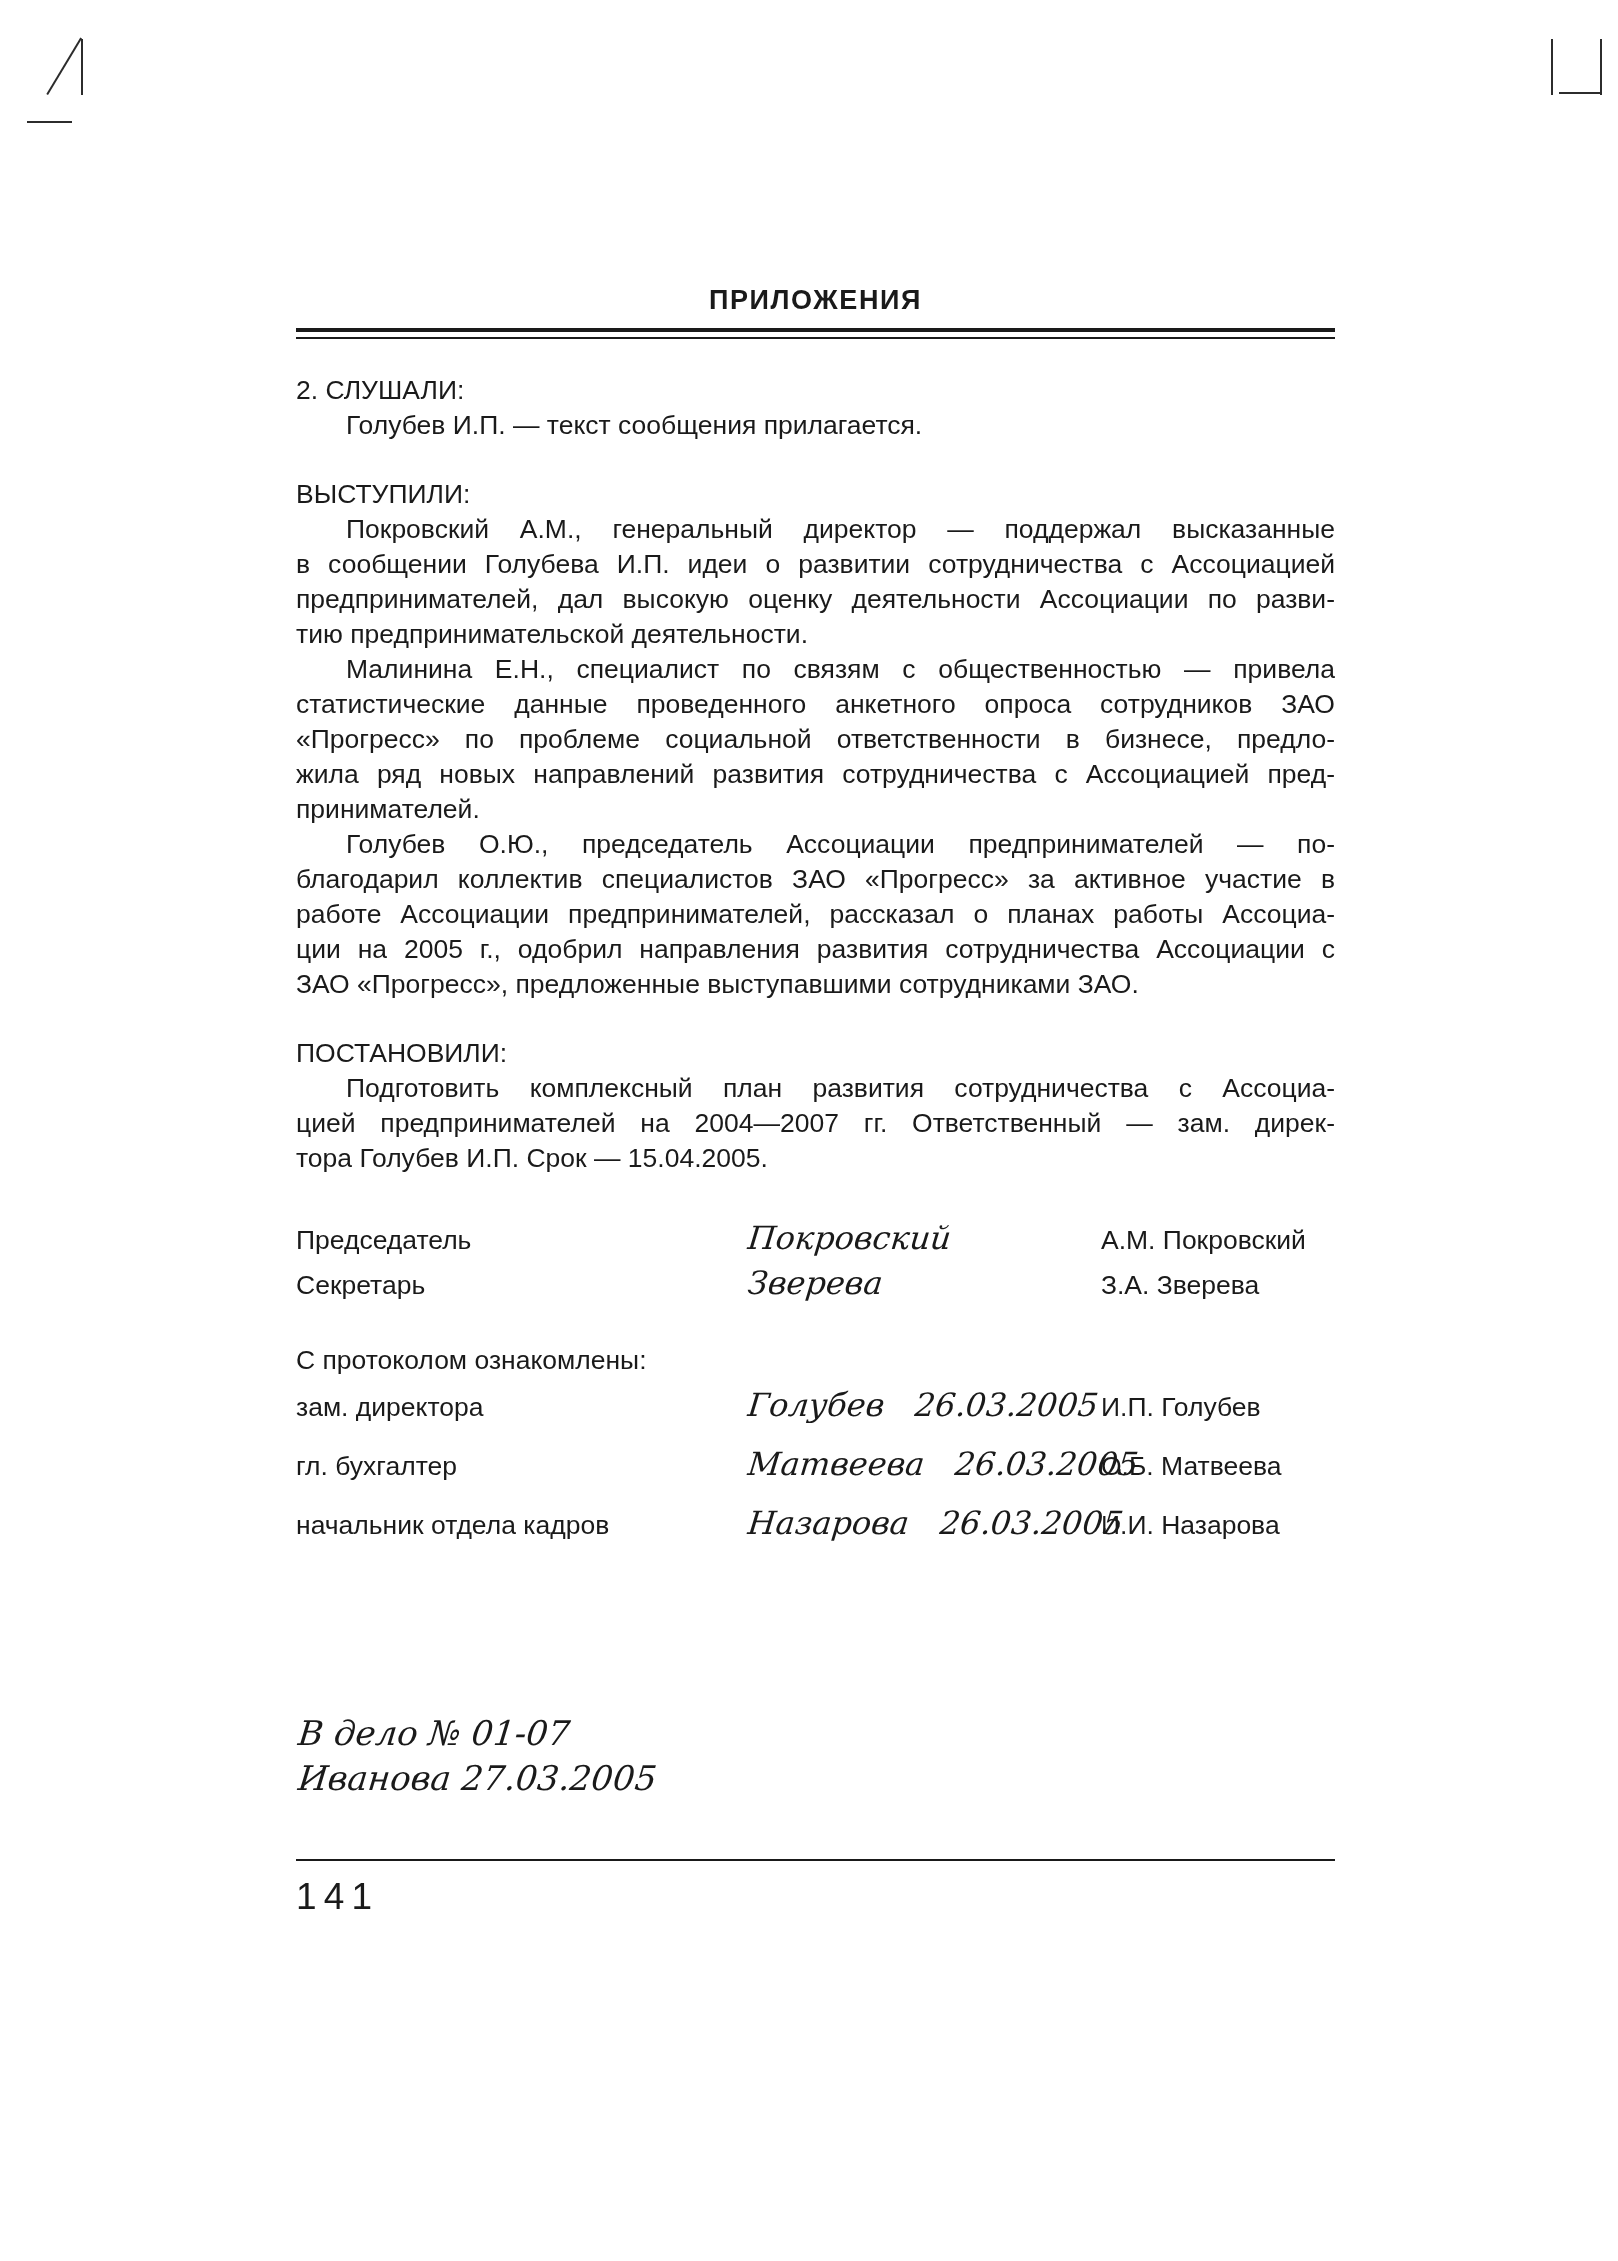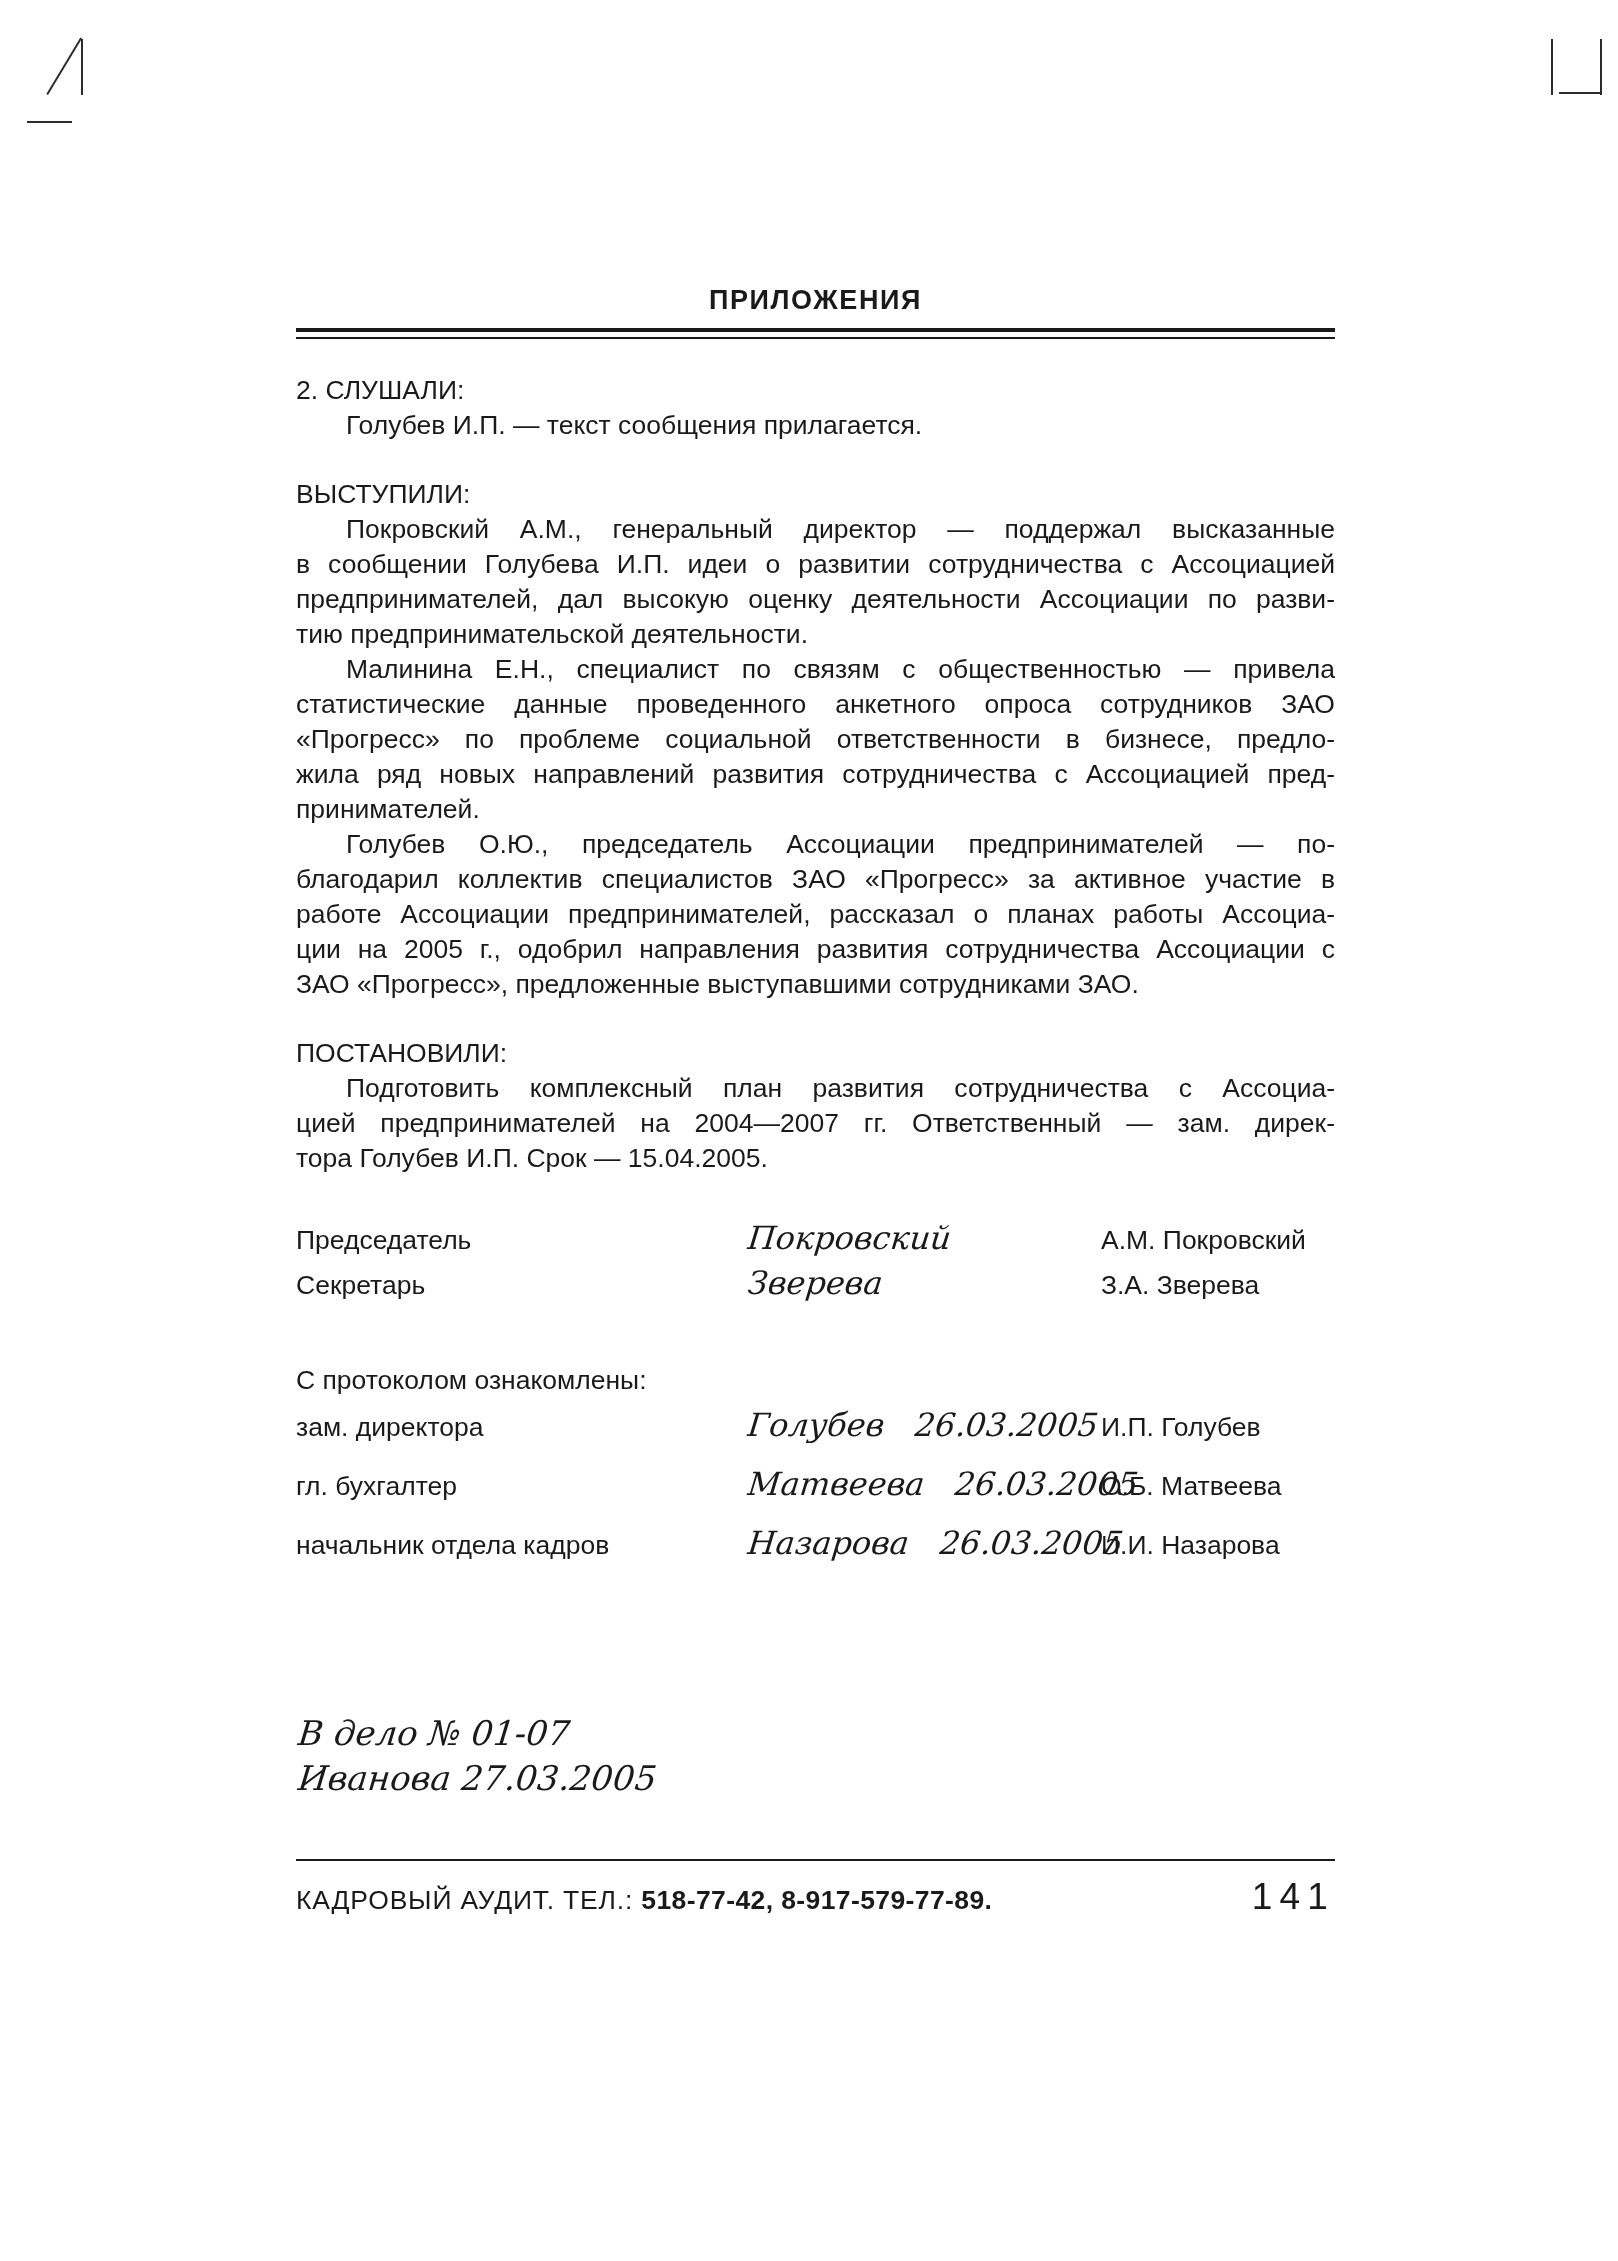--- a/index.html
+++ b/index.html
@@ -54,21 +54,21 @@
   .script {
     font-family: "DejaVu Serif", serif;
     font-style: italic;
     font-size: 32px;
     line-height: 39px;
     transform: skewX(-6deg);
     transform-origin: left bottom;
     white-space: nowrap;
   }
   .sig-name { flex: 1; }
-  .ack-heading { margin-top: 60px; margin-bottom: 8px; }
+  .ack-heading { margin-top: 40px; margin-bottom: 8px; }
 
   
   .filing-note {
     position: absolute;
     left: 296px;
     top: 1711px;
   }
   .filing-note .script { font-size: 34px; line-height: 45px; }
 
   
@@ -215,24 +215,20 @@
   </div>
 
   <div class="filing-note">
     <div class="script">В дело № 01-07</div>
     <div class="script">Иванова 27.03.2005</div>
   </div>
 
   <div class="footer-wrap">
     <div class="footer-rule"></div>
     <div class="footer-line">
-      <div class="footer-text">
-        <span>КАДРОВЫЙ АУДИТ. ТЕЛ.:</span>
-        <span class="bold">518-77-42, 8-917-579-77-89.</span>
-      </div>
       <div class="page-number">141</div>
     </div>
   </div>
 
   <div class="print-info">
     <span class="pi-file">new2.p65</span>
     <span class="pi-page">141</span>
     <span class="pi-date">12.10.2004, 12:18</span>
   </div>
 

